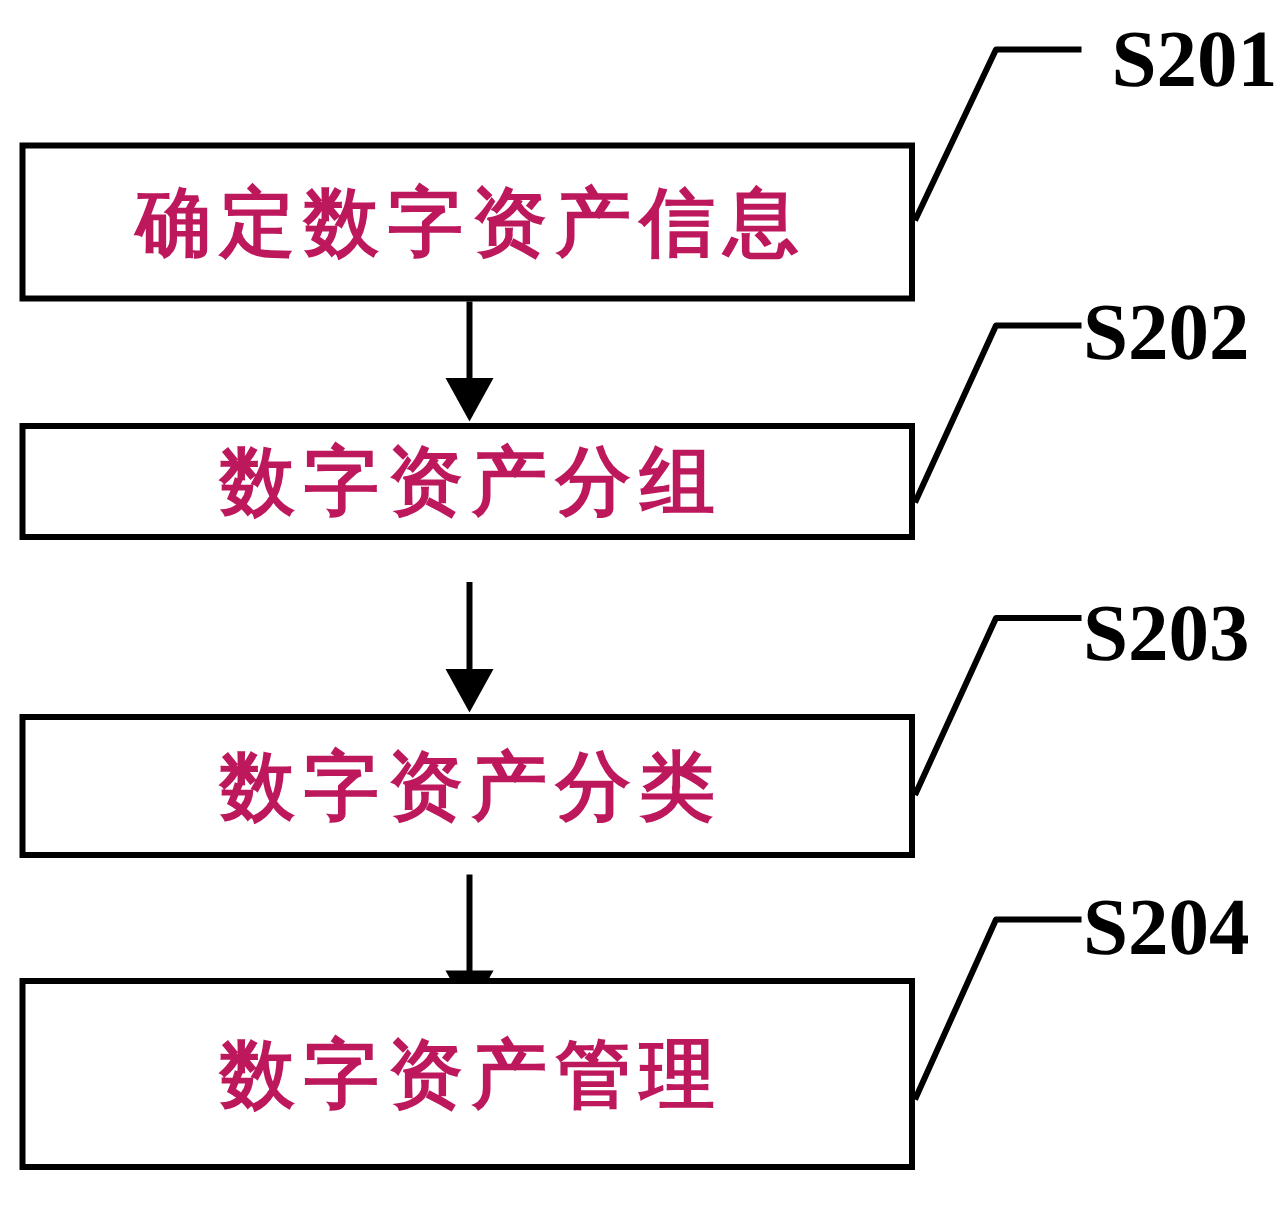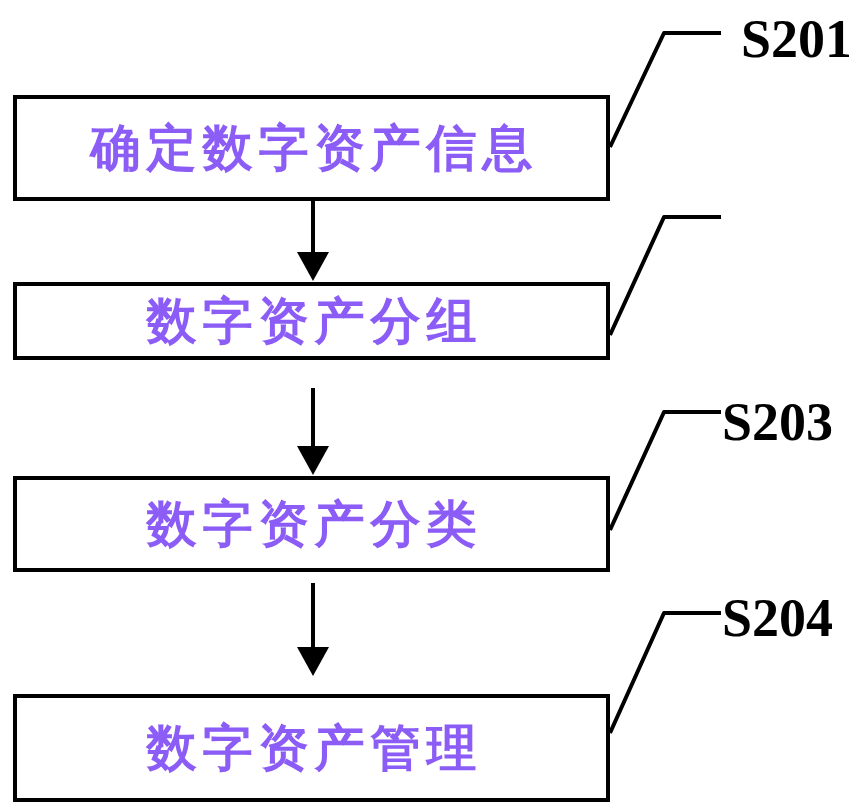--- a/index.html
+++ b/index.html
@@ -31,28 +31,28 @@
     display: flex;
     align-items: center;
     justify-content: center;
     background: #ffffff;
   }
   .flow-box .box-text {
     font-size: 50px;
     font-weight: bold;
     letter-spacing: 6px;
     text-indent: 6px;
-    color: #8b5cf6;
+    color: #be185d;
     white-space: nowrap;
     line-height: 1;
   }
   .box-1 { top: 95px;  height: 106px; }
   .box-2 { top: 282px; height: 78px; }
   .box-3 { top: 476px; height: 96px; }
-  .box-4 { top: 694px; height: 108px; }
+  .box-4 { top: 652px; height: 128px; }
 
   .step-label {
     position: absolute;
     left: 722px;
     font-size: 54px;
     font-weight: bold;
     line-height: 56px;
     color: #000000;
     white-space: nowrap;
   }
@@ -97,16 +97,17 @@
 
   <div class="flow-box box-3">
     <span class="box-text">数字资产分类</span>
   </div>
 
   <div class="flow-box box-4">
     <span class="box-text">数字资产管理</span>
   </div>
 
   <div class="step-label label-1">S201</div>
+  <div class="step-label label-2">S202</div>
   <div class="step-label label-3">S203</div>
   <div class="step-label label-4">S204</div>
 
 </div>
 
 </body></html>

